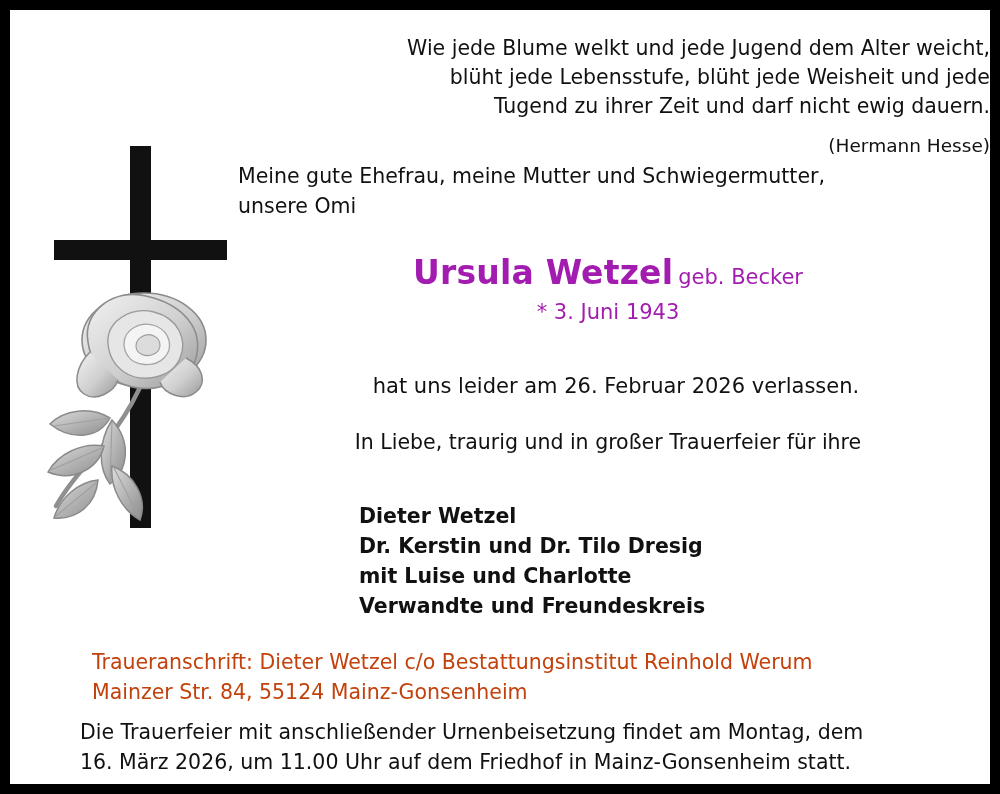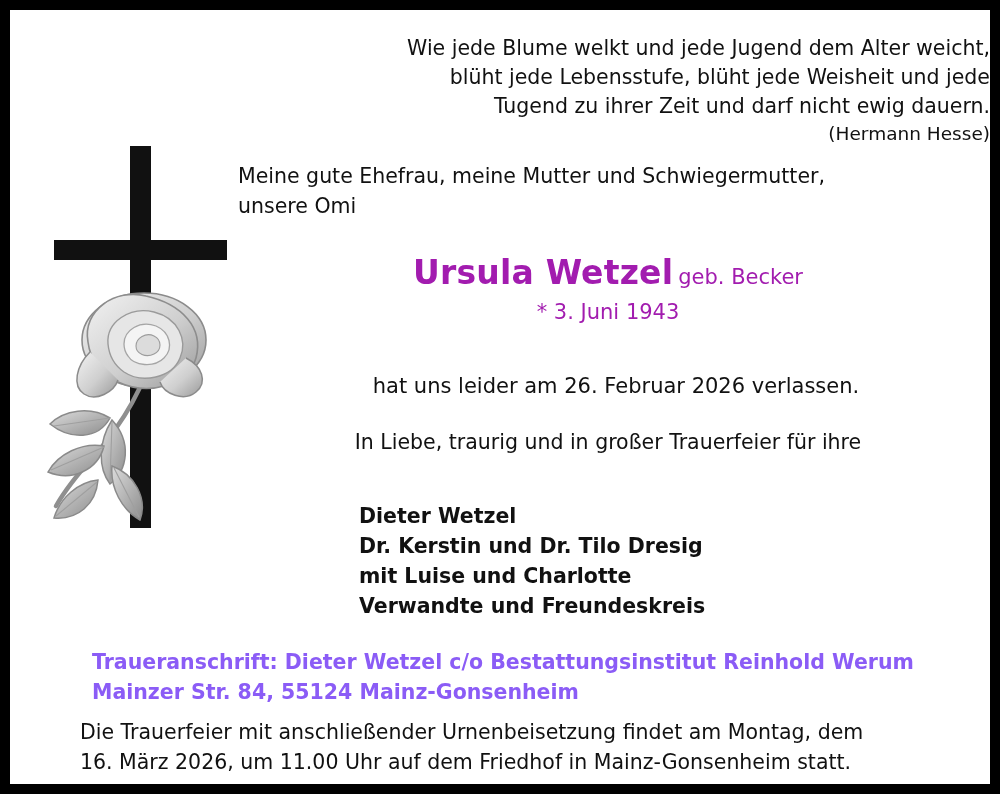--- a/index.html
+++ b/index.html
@@ -36,21 +36,21 @@
     left: 330px;
     width: 650px;
     text-align: right;
     font-size: 20.5px;
     line-height: 1.42;
     color: #111111;
   }
   .poem-line { display: block; white-space: nowrap; }
   .poem-author {
     display: block;
-    margin-top: 0;
+    margin-top: 12px;
     font-size: 18.5px;
   }
 
   
   .art {
     position: absolute;
     left: 22px;
     top: 130px;
     width: 260px;
     height: 400px;
@@ -147,22 +147,21 @@
   }
   .mourner-line { display: block; }
 
   .address {
     position: absolute;
     top: 638px;
     left: 82px;
     width: 900px;
     font-size: 20.5px;
     line-height: 1.45;
-    color: #8b5cf6;
-    font-weight: bold;
+    color: #c2410c;
   }
   .address-line { display: block; }
 
   .ceremony {
     position: absolute;
     top: 708px;
     left: 70px;
     width: 910px;
     font-size: 20.5px;
     line-height: 1.45;

